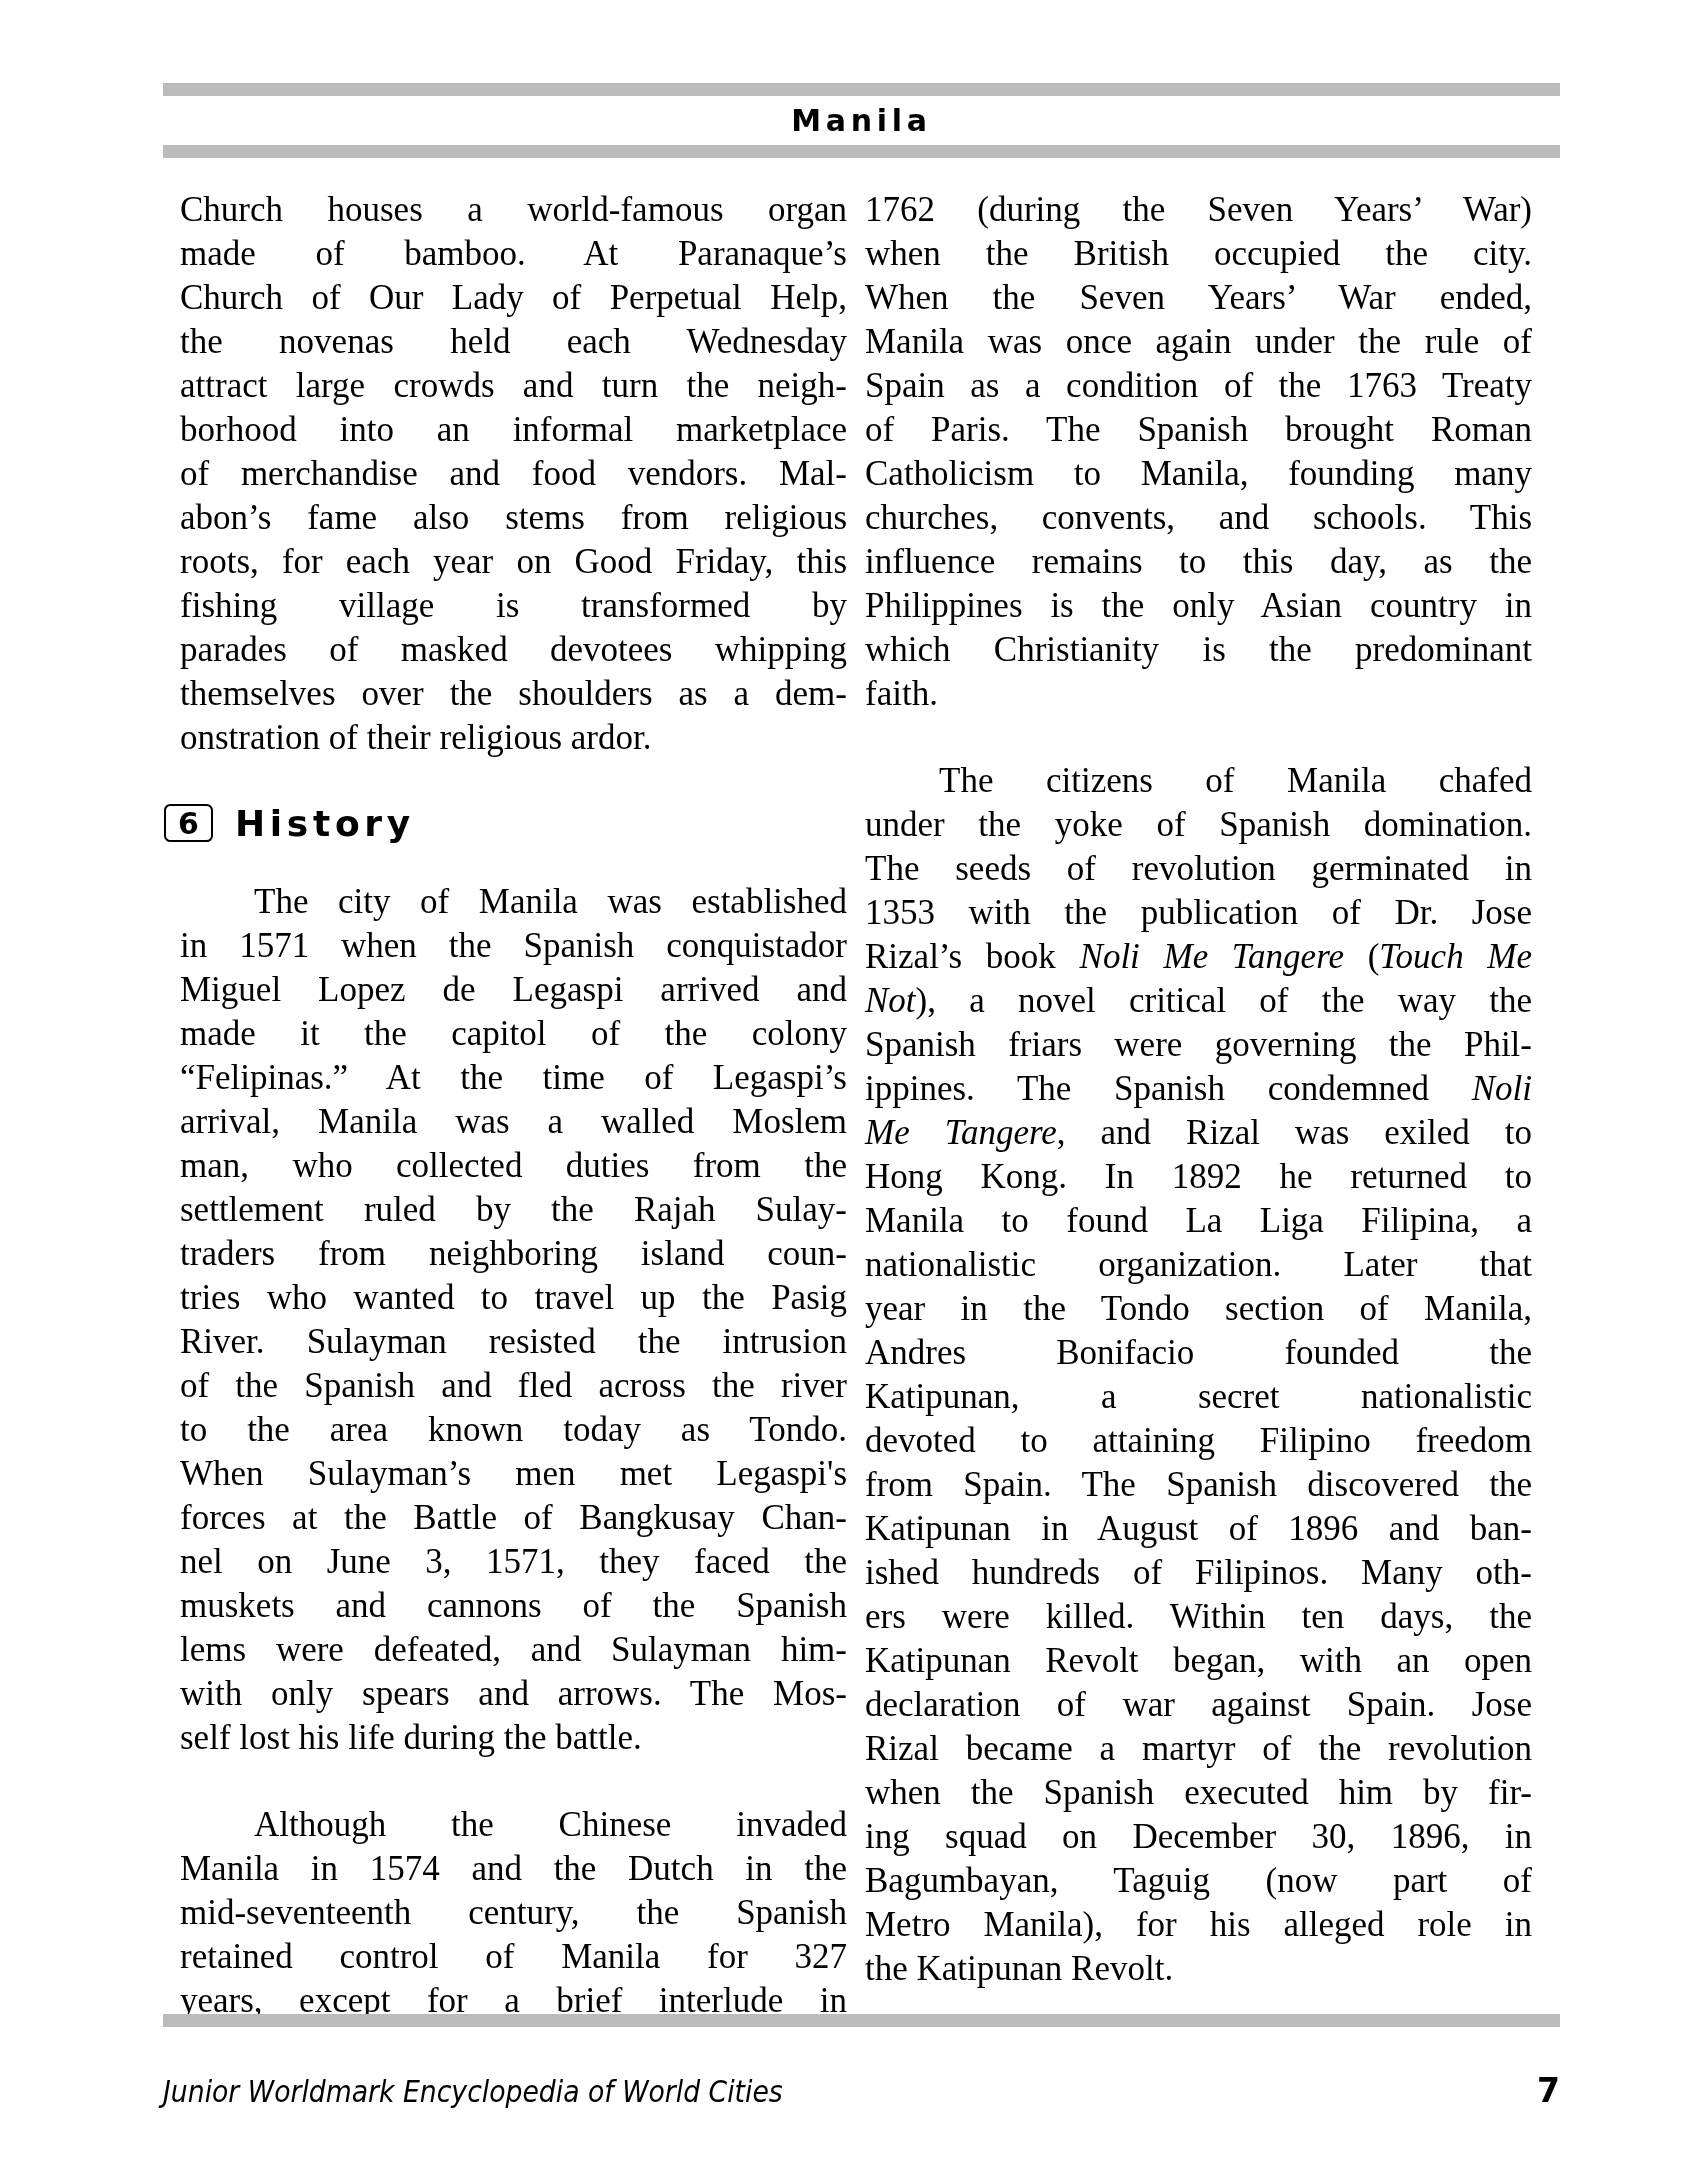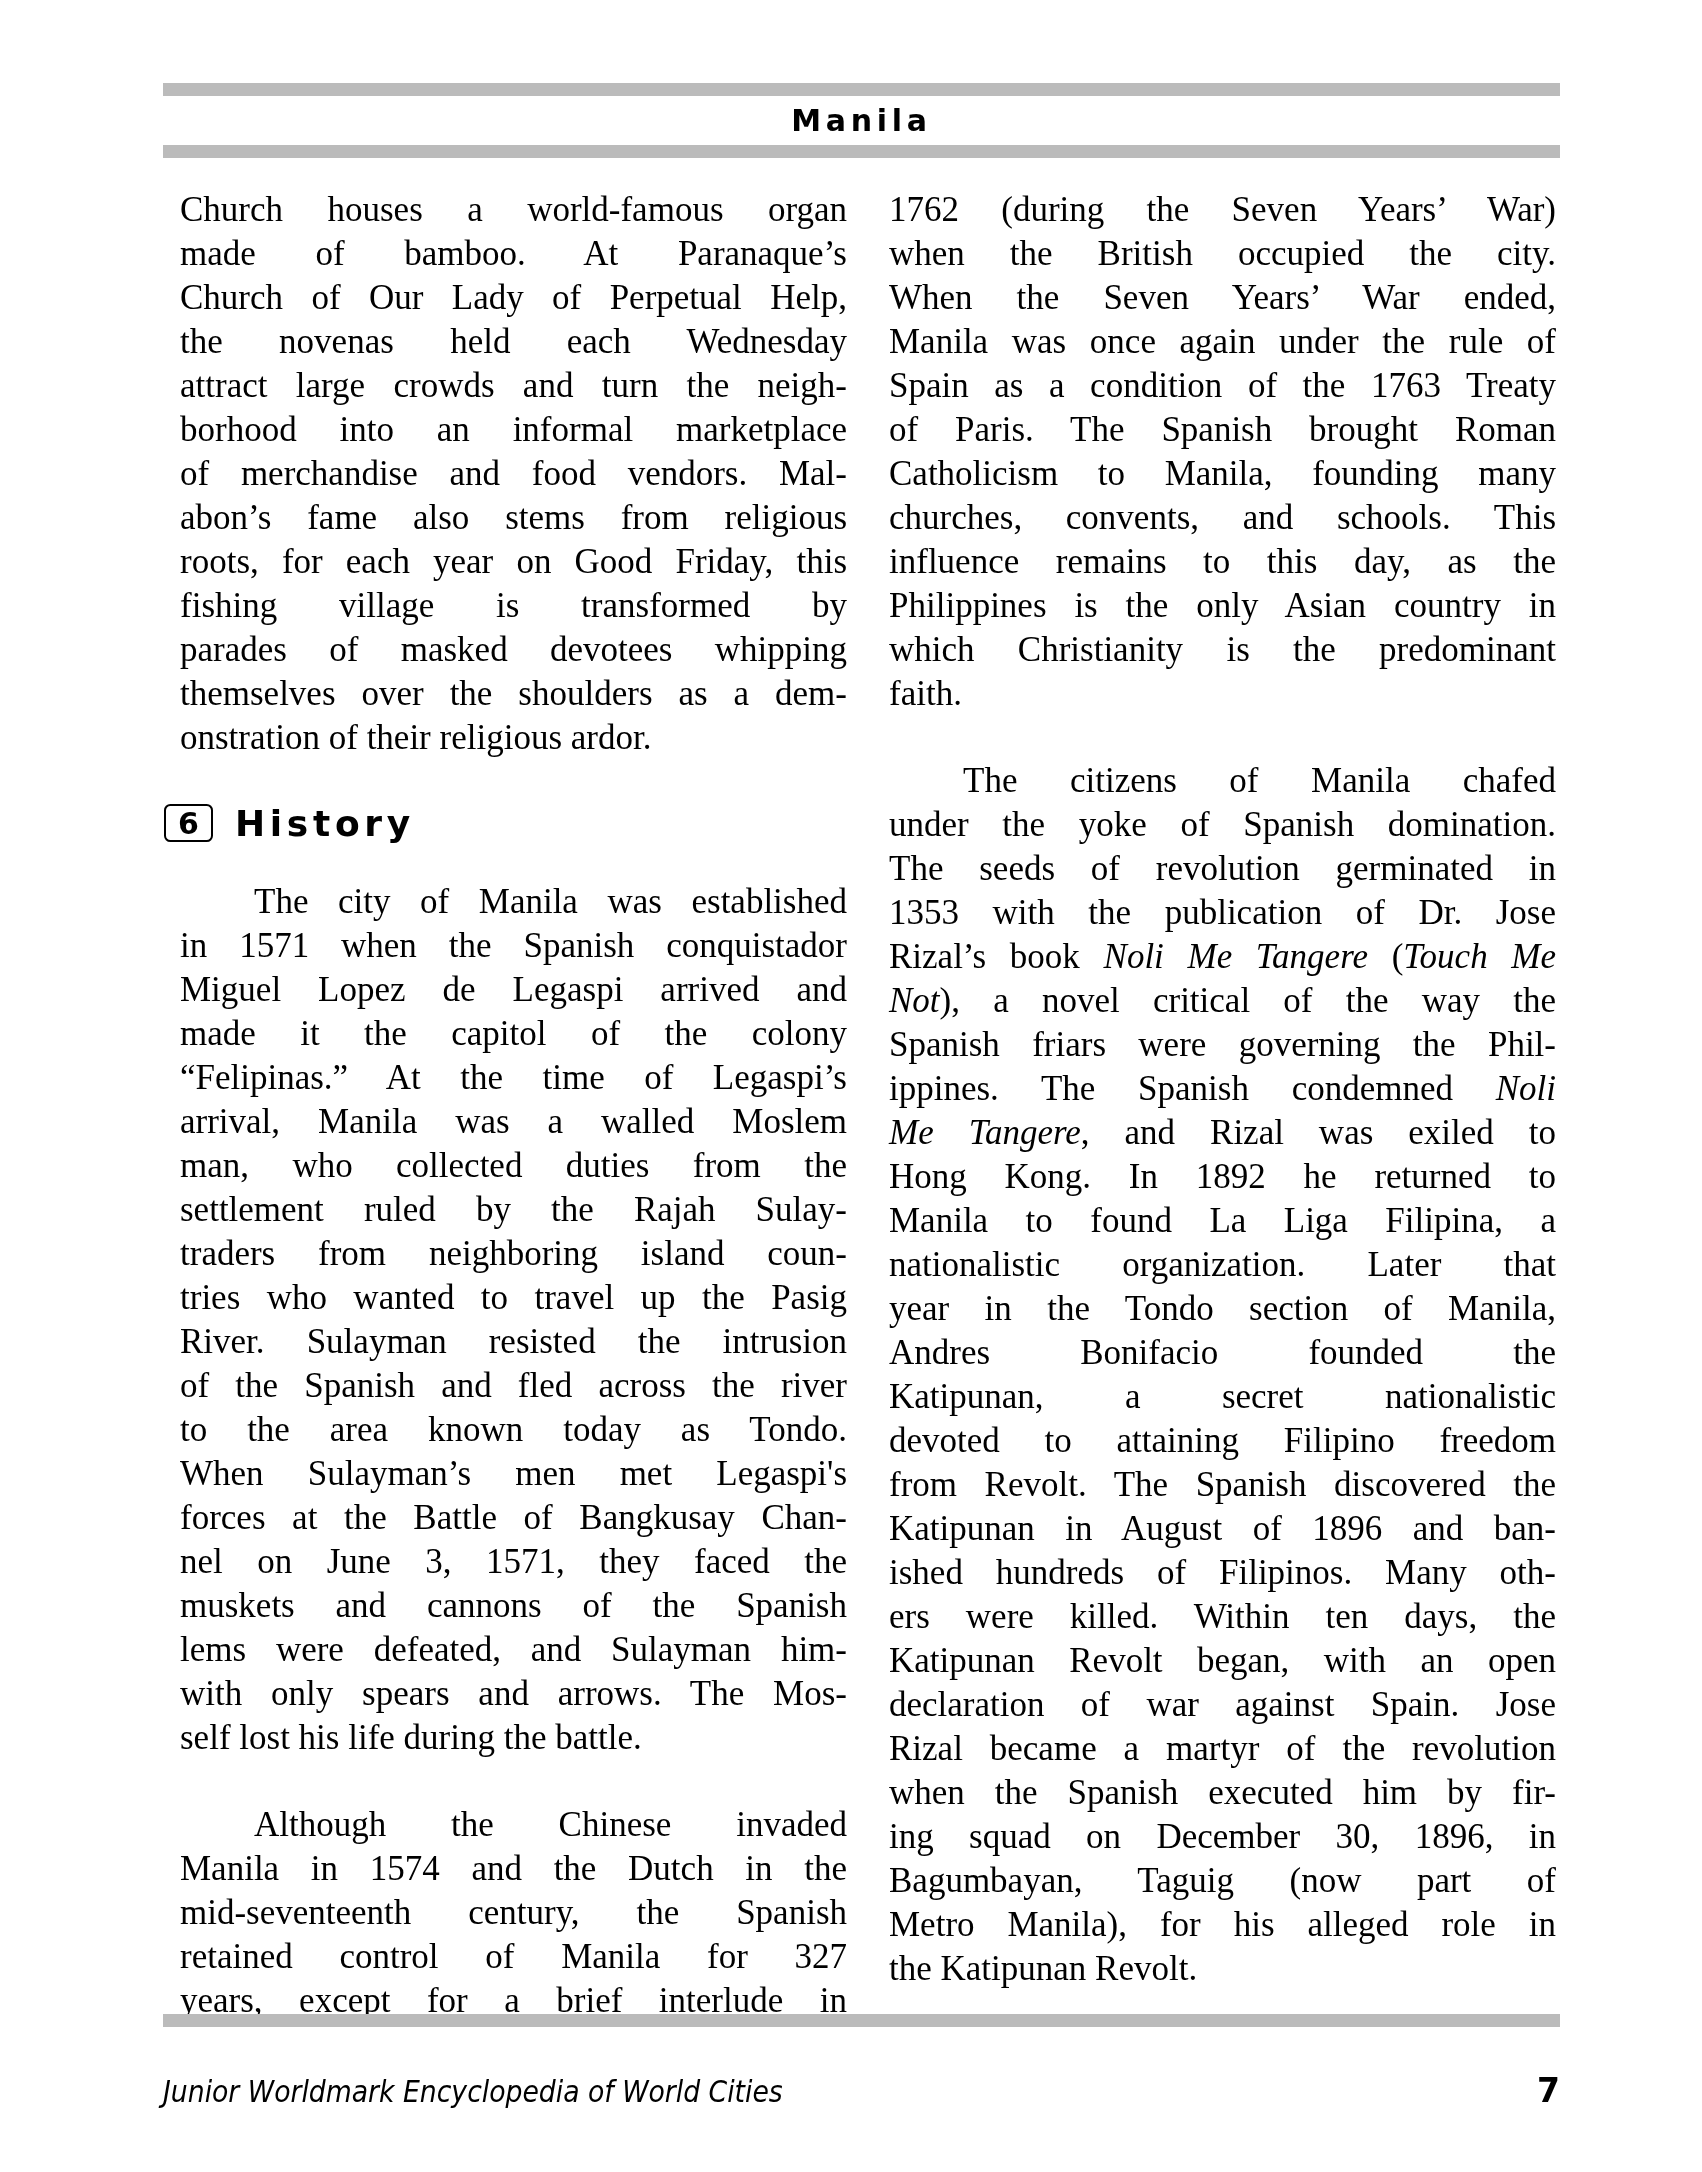--- a/index.html
+++ b/index.html
@@ -4,21 +4,21 @@
 <style>
   html, body { margin: 0; padding: 0; background: #ffffff; }
   body { width: 1703px; height: 2172px; position: relative; overflow: hidden;
          font-family: "Liberation Serif", "DejaVu Serif", serif; color: #000; }
   .bar { position: absolute; left: 163px; width: 1397px; background: #bbbbbb; }
   .running-head { position: absolute; left: 163px; width: 1397px; top: 96px; height: 50px;
                   text-align: center; font-family: "DejaVu Sans", sans-serif; font-weight: bold;
                   font-size: 30px; letter-spacing: 4.7px; line-height: 50px; }
   .col { position: absolute; width: 667px; }
   .col.left { left: 180px; }
-  .col.right { left: 889px; }
+  .col.right { left: 865px; }
   .line { display: block; height: 44px; line-height: 44px; font-size: 35px;
           text-align: justify; text-align-last: justify; white-space: nowrap; }
   .line.last { text-align-last: left; }
   .line.indent { padding-left: 74px; }
   .para { margin: 0; }
   .para + .para { margin-top: 43px; }
   .heading { position: absolute; left: 164px; top: 798px; height: 50px; display: flex; align-items: center; }
   .num-box { width: 45px; height: 34px; border: 2.3px solid #000; border-radius: 6.3px;
              display: flex; align-items: center; justify-content: center;
              font-family: "DejaVu Sans", sans-serif; font-weight: bold; font-size: 30px; margin-right: 22px; }
@@ -116,21 +116,21 @@
     <span class="line">Spanish friars were governing the Phil-</span>
     <span class="line"><span>ippines. The Spanish condemned </span><i>Noli</i></span>
     <span class="line"><i>Me Tangere</i><span>, and Rizal was exiled to</span></span>
     <span class="line">Hong Kong. In 1892 he returned to</span>
     <span class="line">Manila to found La Liga Filipina, a</span>
     <span class="line">nationalistic organization. Later that</span>
     <span class="line">year in the Tondo section of Manila,</span>
     <span class="line">Andres Bonifacio founded the</span>
     <span class="line">Katipunan, a secret nationalistic</span>
     <span class="line">devoted to attaining Filipino freedom</span>
-    <span class="line">from Revolt. The Spanish discovered the</span>
+    <span class="line">from Spain. The Spanish discovered the</span>
     <span class="line">Katipunan in August of 1896 and ban-</span>
     <span class="line">ished hundreds of Filipinos. Many oth-</span>
     <span class="line">ers were killed. Within ten days, the</span>
     <span class="line">Katipunan Revolt began, with an open</span>
     <span class="line">declaration of war against Spain. Jose</span>
     <span class="line">Rizal became a martyr of the revolution</span>
     <span class="line">when the Spanish executed him by fir-</span>
     <span class="line">ing squad on December 30, 1896, in</span>
     <span class="line">Bagumbayan, Taguig (now part of</span>
     <span class="line">Metro Manila), for his alleged role in</span>

